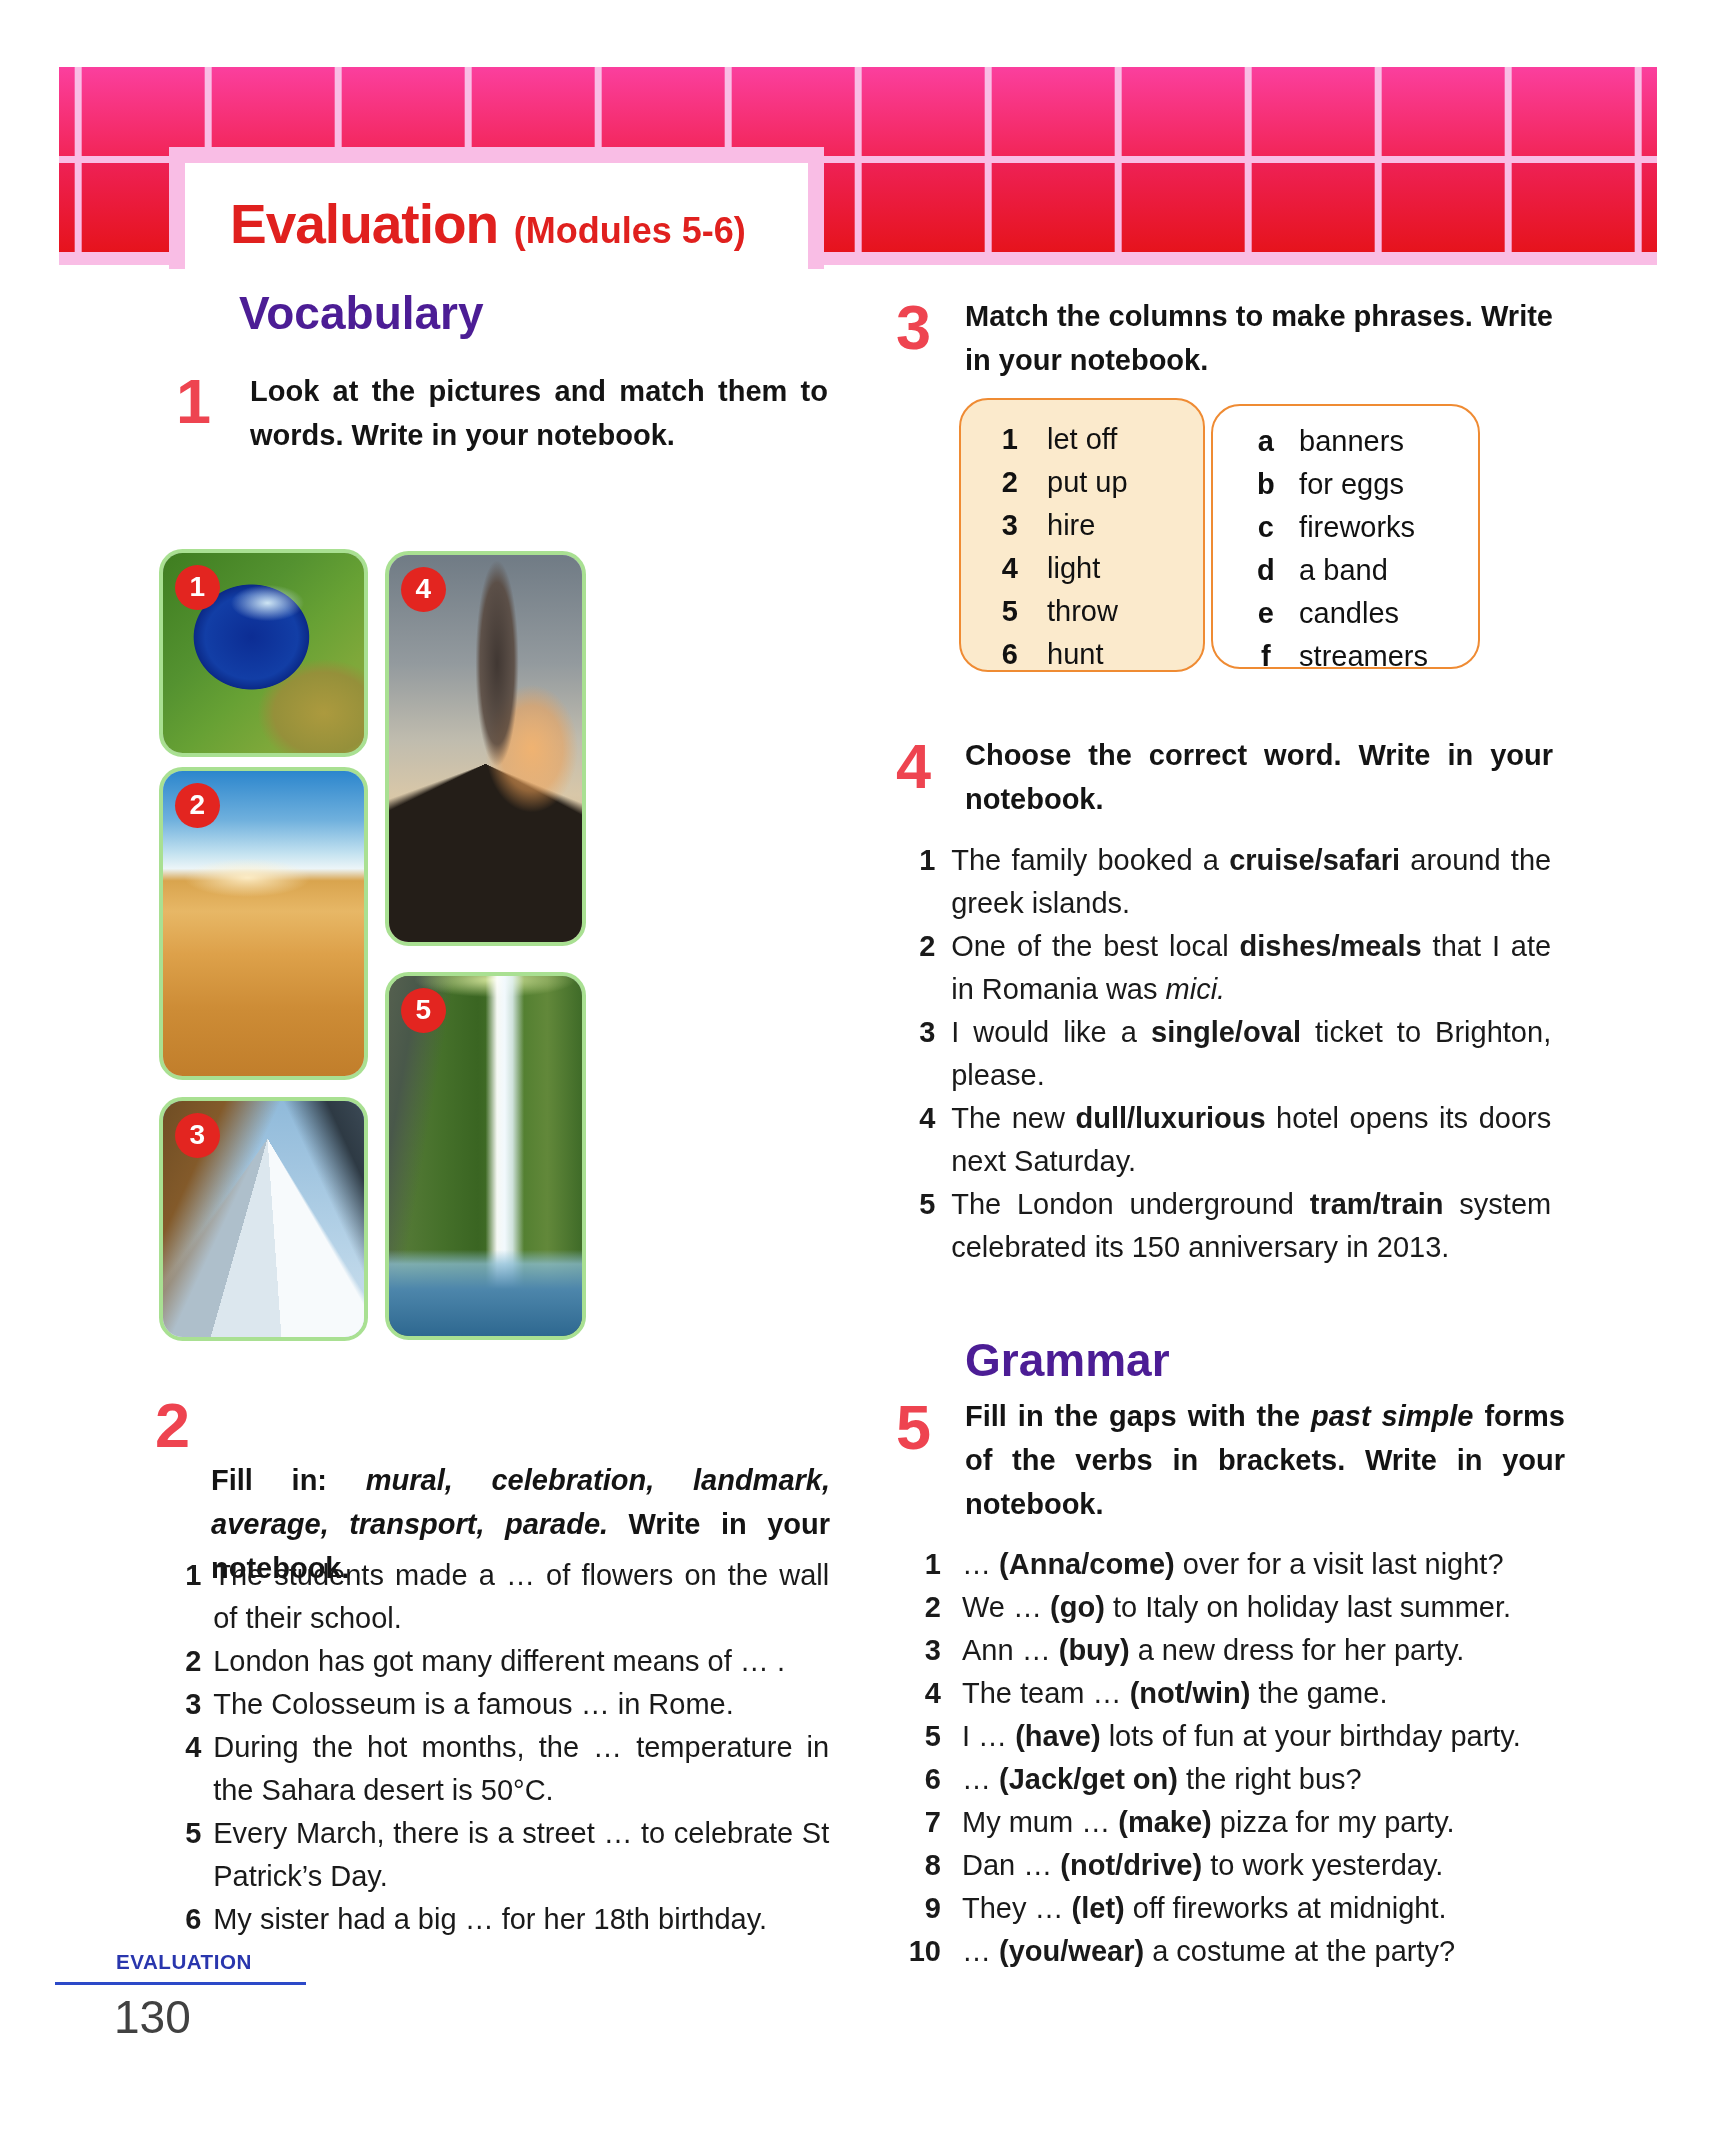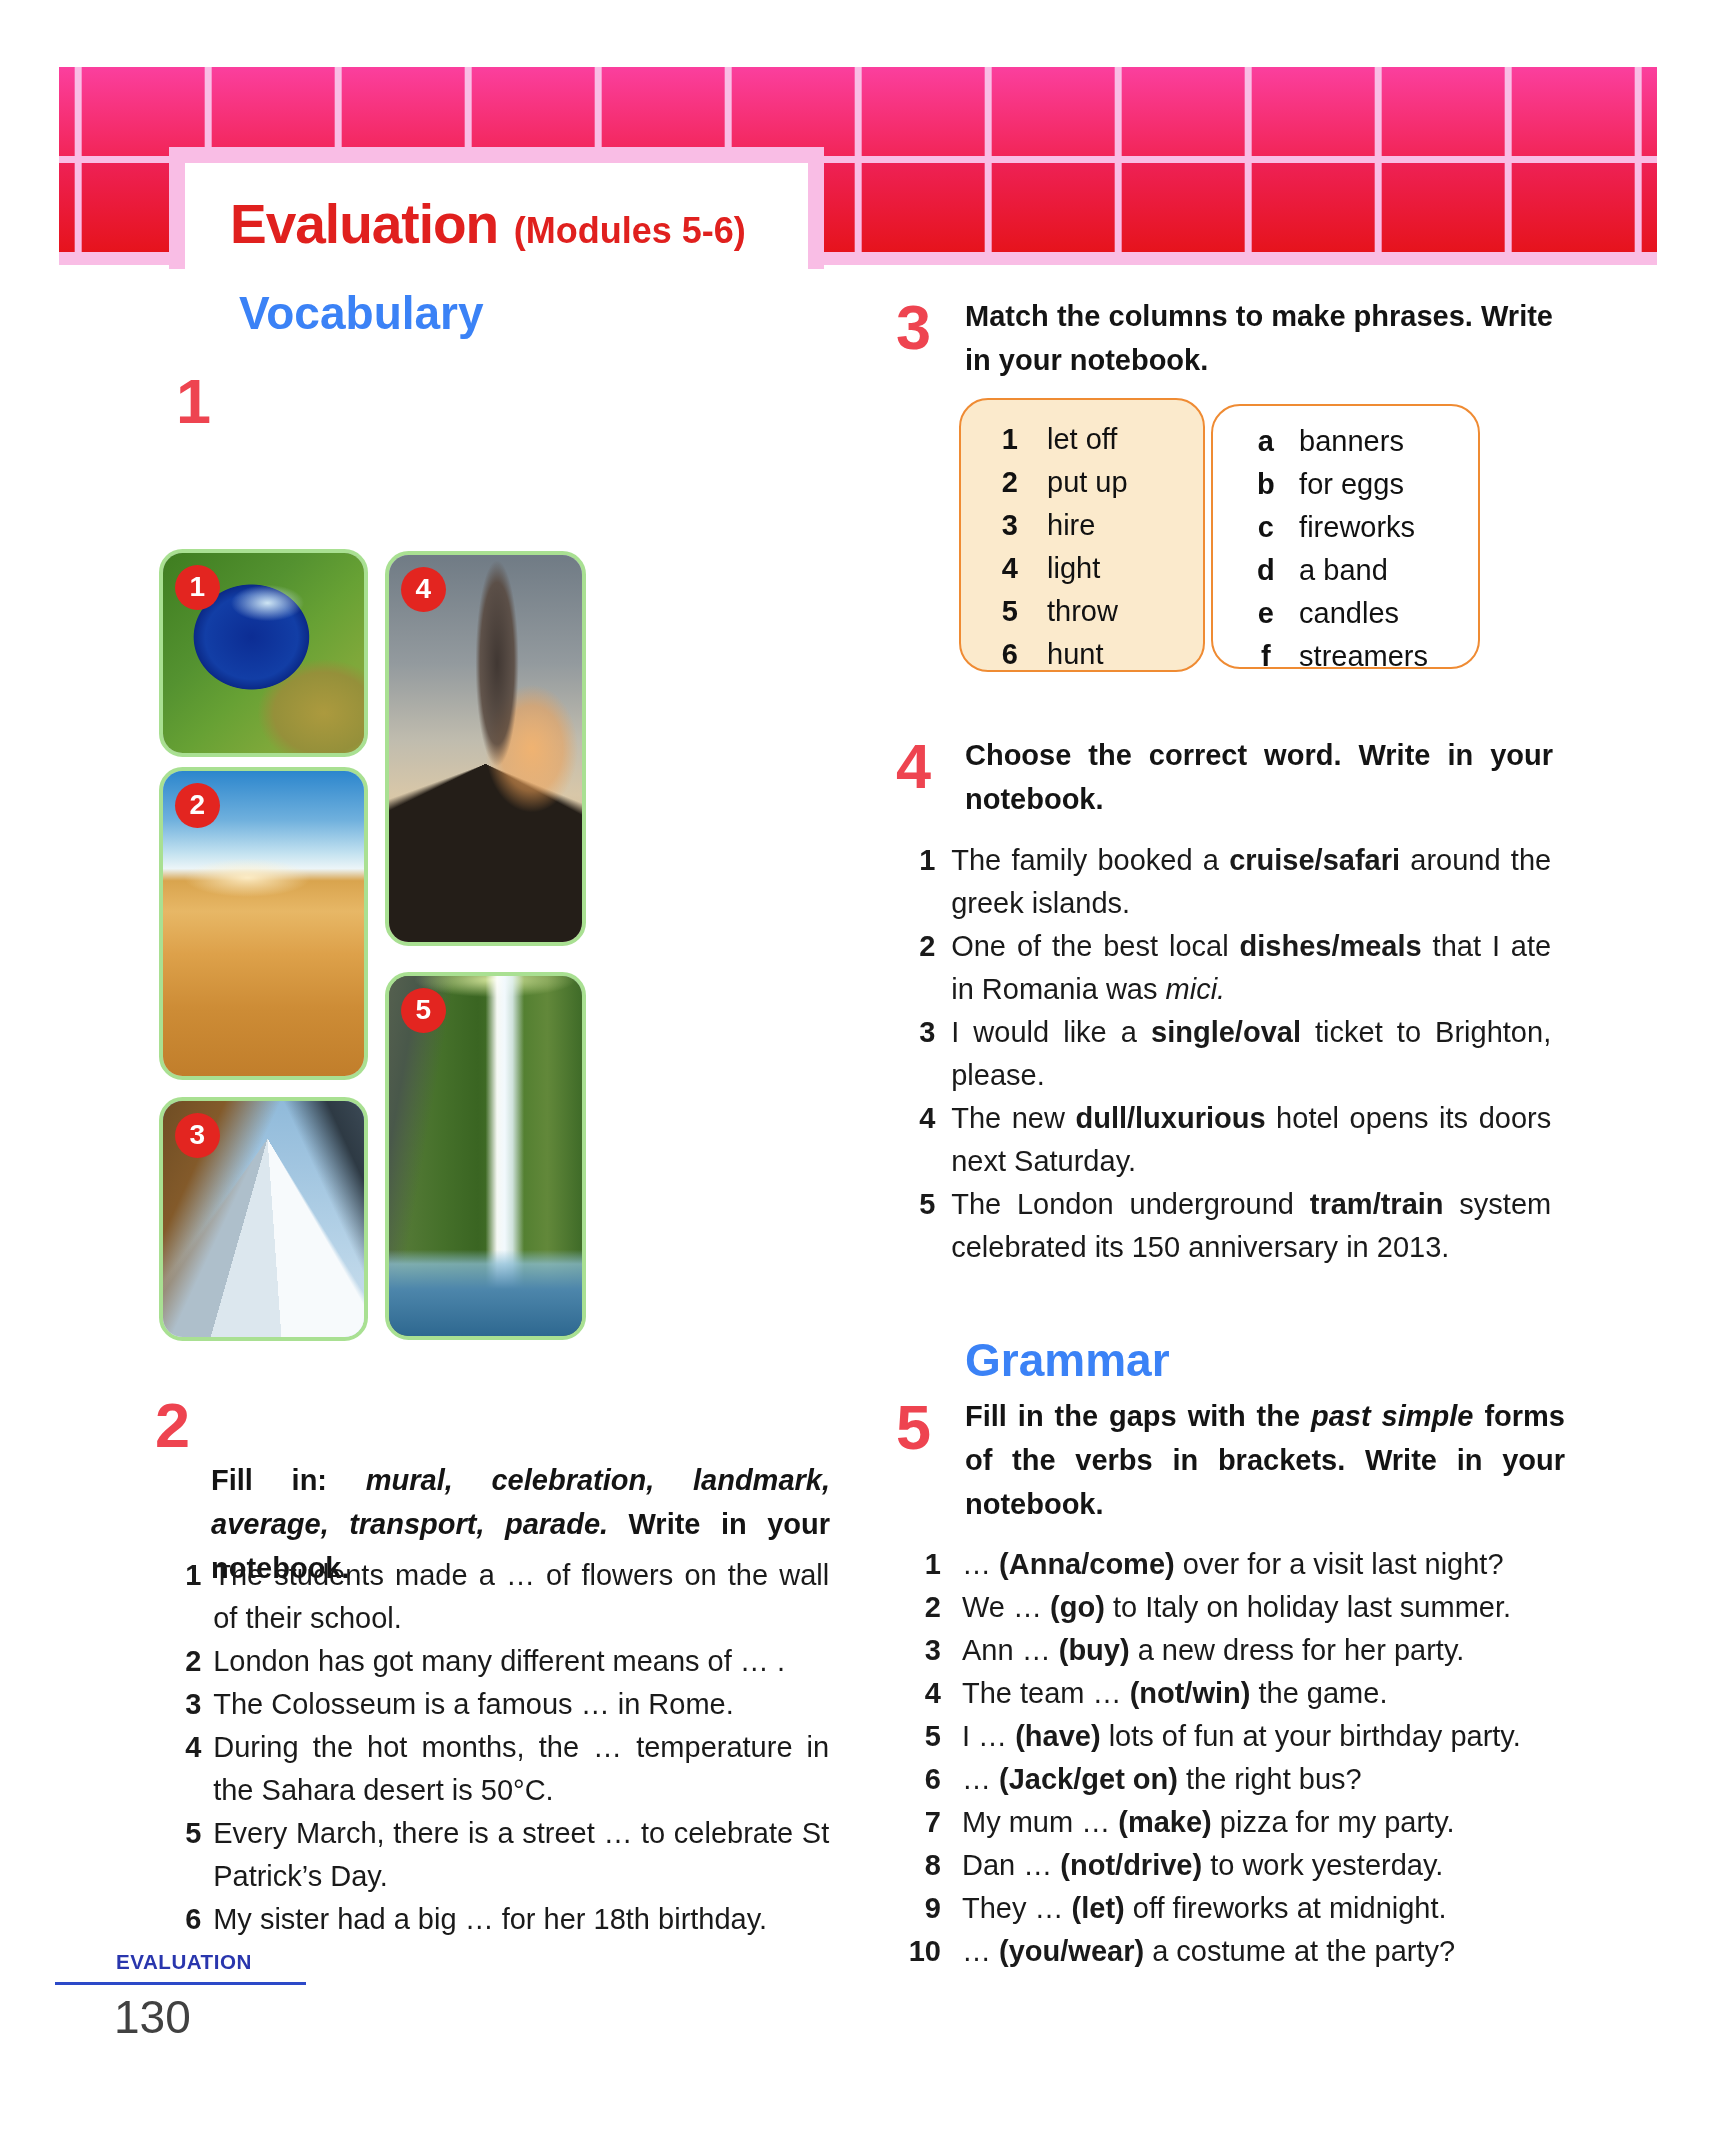--- a/index.html
+++ b/index.html
@@ -14,21 +14,21 @@
         background-image:repeating-linear-gradient(90deg,#f9bde5 0 6.9px,rgba(0,0,0,0) 6.9px 130px),
                          linear-gradient(180deg,var(--a),var(--b));
         background-position:15.7px 0,0 0;}
   .trow1{--a:#fb3f9e;--b:#f22558;}
   .trow2{--a:#ee2155;--b:#e6131c;}
   .title-box{position:absolute;left:169px;top:147px;width:655px;height:122px;background:#fff;
              border:16.7px solid #f9bde5;border-bottom:none;z-index:5;
              display:flex;align-items:baseline;padding:29px 0 0 45px;}
   .title-main{font-size:55px;font-weight:700;color:#e0201e;letter-spacing:-1px;}
   .title-mod{font-size:36px;font-weight:700;color:#e0201e;margin-left:15.7px;}
-  .sec-heading{position:absolute;font-size:46px;font-weight:700;color:#3b82f6;line-height:1;}
+  .sec-heading{position:absolute;font-size:46px;font-weight:700;color:#4c1d95;line-height:1;}
   .bignum{position:absolute;font-size:63px;font-weight:700;color:#ee4450;line-height:1;}
   .instr{position:absolute;font-weight:700;font-size:29px;line-height:44px;color:#141414;text-align:justify;}
   .seg-bold{font-weight:700;}
   .seg-italic{font-style:italic;}
   .items{position:absolute;font-size:29px;line-height:43px;color:#1a1a1a;}
   .item{display:flex;align-items:flex-start;}
   .inum{font-weight:700;text-align:right;flex:none;}
   .itxt{text-align:justify;}
   .ex2-items .inum{width:27.4px;}  .ex2-items .itxt{margin-left:11.8px;width:616px;}
   .ex4-items .inum{width:25.5px;}  .ex4-items .itxt{margin-left:15.7px;width:600px;}
@@ -99,20 +99,21 @@
     <div class="trow trow2"></div>
   </div>
   <div class="title-box">
     <span class="title-main">Evaluation</span>
     <span class="title-mod">(Modules 5-6)</span>
   </div>
 
   <div class="sec-heading" style="left:239px;top:290px;">Vocabulary</div>
 
   <div class="bignum" style="left:176px;top:370px;">1</div>
+  <div class="instr" style="left:250px;top:369px;width:578px;">Look at the pictures and match them to words. Write in your notebook.</div>
 
 
   <div class="card card1">
     <div class="badge">1</div>
     <div class="photo ph-lake"></div>
   </div>
   <div class="card card2">
     <div class="badge">2</div>
     <div class="photo ph-desert"></div>
   </div>

